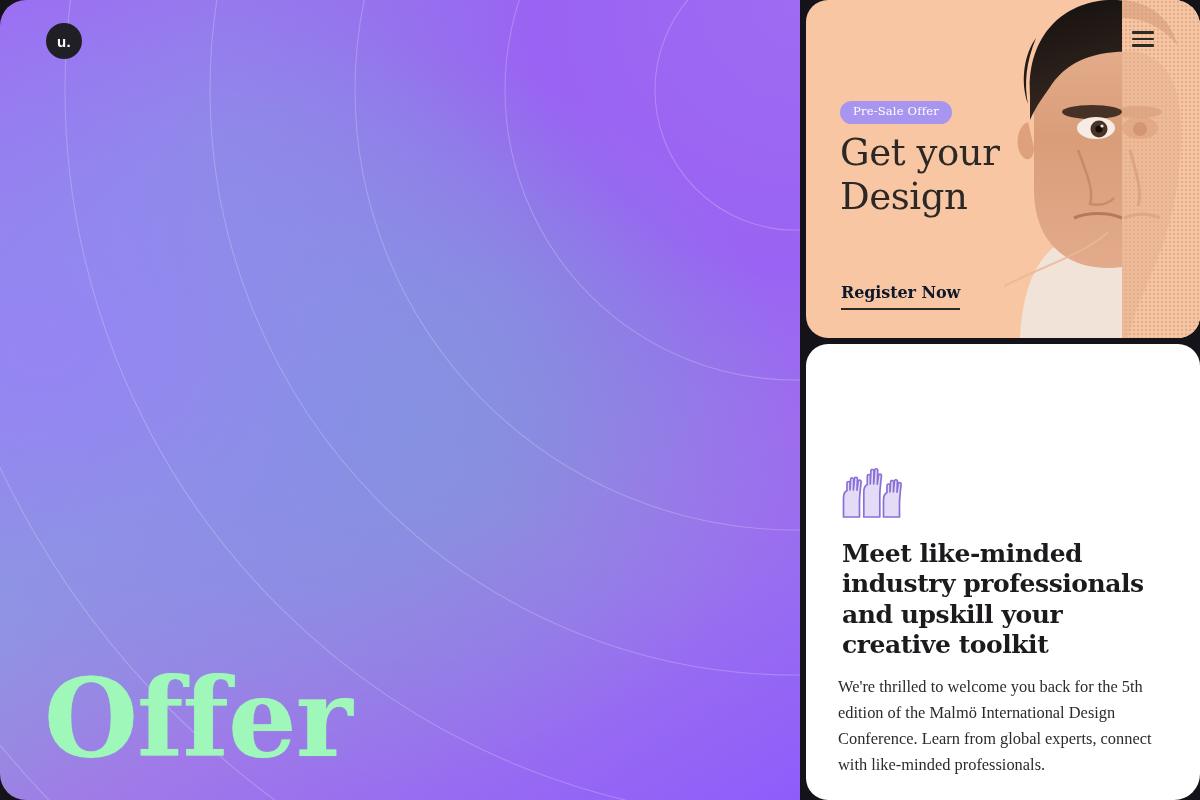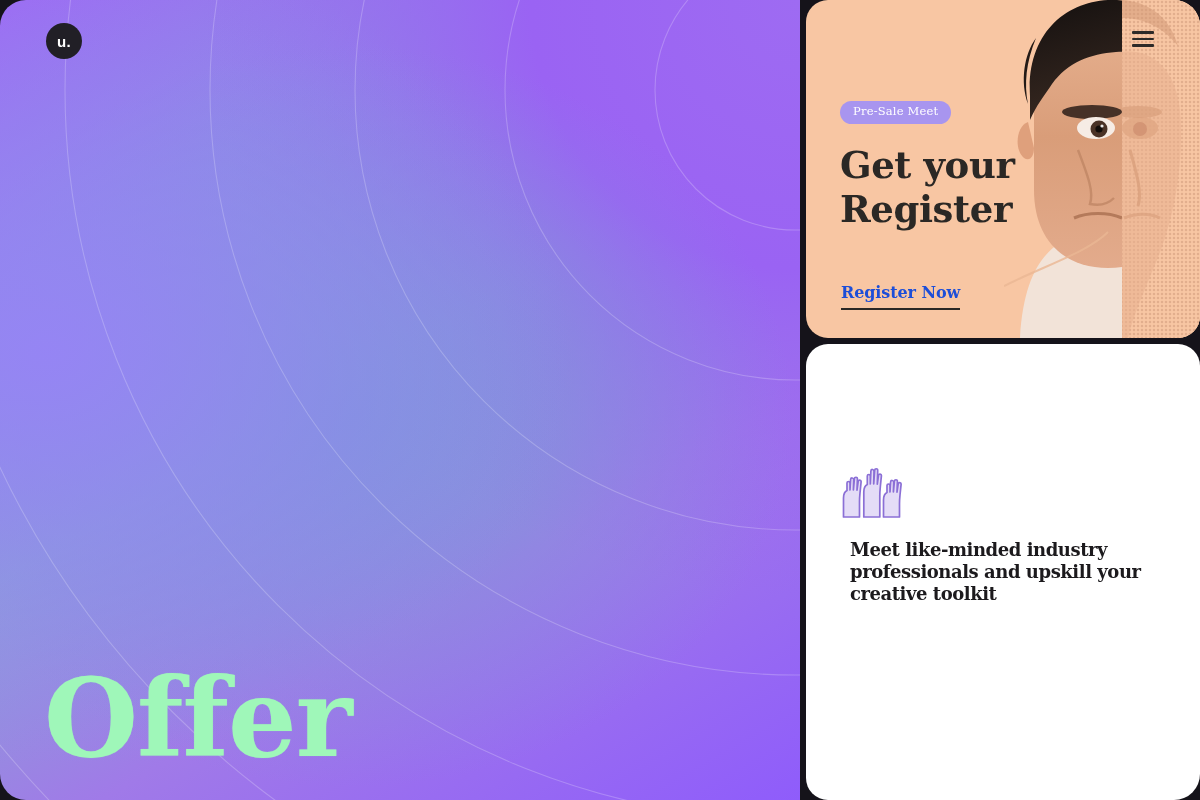--- a/index.html
+++ b/index.html
@@ -92,34 +92,34 @@
     border-radius:999px;
     padding:4px 13px 5px;
     font-family:"DejaVu Serif", serif;
     font-size:11.5px;
     letter-spacing:0.2px;
     line-height:1.2;
     z-index:5;
   }
 
   .tickets-title {
-    position:absolute; left:34px; top:144px;
+    position:absolute; left:34px; top:131px;
     color:#2b2825;
     font-family:"DejaVu Serif", serif;
-    font-weight:700;
+    font-weight:400;
     font-size:37px;
     line-height:1.18;
     letter-spacing:-0.4px;
     z-index:5;
   }
   .tickets-title .ln { display:block; white-space:nowrap; }
 
   .register {
     position:absolute; left:35px; top:283px;
-    color:#1d4ed8;
+    color:#0f172a;
     font-family:"DejaVu Serif", serif;
     font-weight:700;
     font-size:16px;
     letter-spacing:-0.1px;
     text-decoration:none;
     padding-bottom:6px;
     border-bottom:2px solid #2b2825;
     z-index:5;
     cursor:pointer;
   }
@@ -132,25 +132,25 @@
     background:#ffffff;
     border-radius:22px 22px 26px 22px;
     overflow:hidden;
     padding:0 30px;
   }
 
   .hands-icon { position:absolute; left:32px; top:122px; width:64px; height:52px; }
   .hands-icon svg { display:block; width:64px; height:52px; }
 
   .info-title {
-    position:absolute; left:44px; top:195px; right:26px;
+    position:absolute; left:36px; top:195px; right:26px;
     color:#1c1a1d;
     font-family:"DejaVu Serif", serif;
     font-weight:700;
-    font-size:18px;
+    font-size:25px;
     line-height:1.21;
     letter-spacing:-0.45px;
   }
 
   .info-body {
     position:absolute; left:32px; top:330px; right:26px;
     color:#2c2a2e;
     font-family:"Liberation Serif", serif;
     font-size:16.4px;
     line-height:1.58;
@@ -243,25 +243,25 @@
         <path d="M0 286 C40 266 84 252 104 232" stroke="#eab693" stroke-width="2" fill="none" opacity="0.8"></path>
       </svg>
     </div>
 
     <div class="menu-icon">
       <i></i>
       <i></i>
       <i></i>
     </div>
 
-    <span class="badge">Pre-Sale Meet</span>
+    <span class="badge">Pre-Sale Offer</span>
 
     <h2 class="tickets-title">
       <span class="ln">Get your</span>
-      <span class="ln">Register</span>
+      <span class="ln">Design</span>
     </h2>
 
     <a class="register" href="#">Register Now</a>
   </section>
 
   <section class="info">
 
     <div class="hands-icon">
       <svg viewBox="0 0 64 52" aria-hidden="true">
         <g fill="#e4dcf7" stroke="#8b6fd6" stroke-width="1.7" stroke-linejoin="round" stroke-linecap="round">
@@ -270,15 +270,16 @@
 
           <path d="M25.8 51 L25.8 26 C25.8 22 27.3 19.5 29.3 18.5 L29.3 10 C29.3 8 32.3 8 32.3 10 L32.3 18 L32.9 5 C33 2.9 36 3 36 5.1 L35.7 18 L36.7 4.3 C36.8 2.2 39.8 2.3 39.7 4.4 L39.3 18.2 L40.5 9.5 C40.7 7.5 43.6 7.8 43.4 9.8 L42.3 21 C41.9 25 41.8 27 41.8 30 L41.8 51 Z"></path>
 
           <path d="M45.5 51 L45.5 34 C45.5 30 47 27.5 49 26.5 L49 19.5 C49 17.5 52 17.5 52 19.5 L52 26 L52.6 16 C52.7 13.9 55.7 14 55.7 16.1 L55.4 26 L56.4 15.3 C56.5 13.2 59.5 13.3 59.4 15.4 L59 26.2 L60.2 18 C60.4 16 63.3 16.3 63.1 18.3 L62 29 C61.6 33 61.5 35 61.5 38 L61.5 51 Z"></path>
         </g>
       </svg>
     </div>
 
     <h3 class="info-title">Meet like-minded industry professionals and upskill your creative toolkit</h3>
 
+    <p class="info-body">We're thrilled to welcome you back for the 5th edition of the Malmö International Design Conference. Learn from global experts, connect with like-minded professionals.</p>
   </section>
 
 </div>
 
 </body></html>

